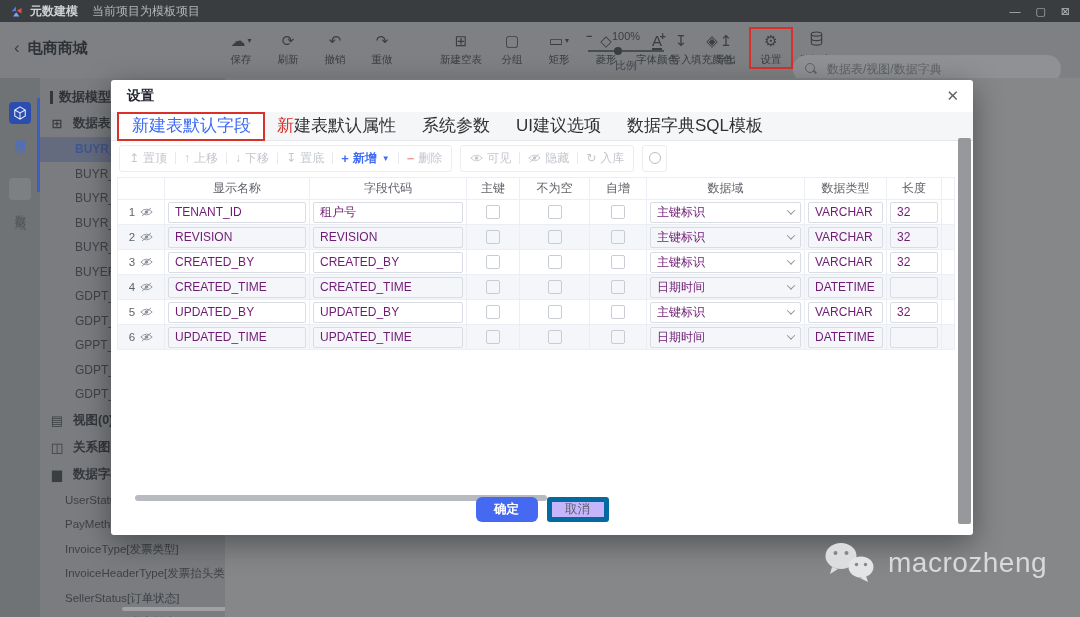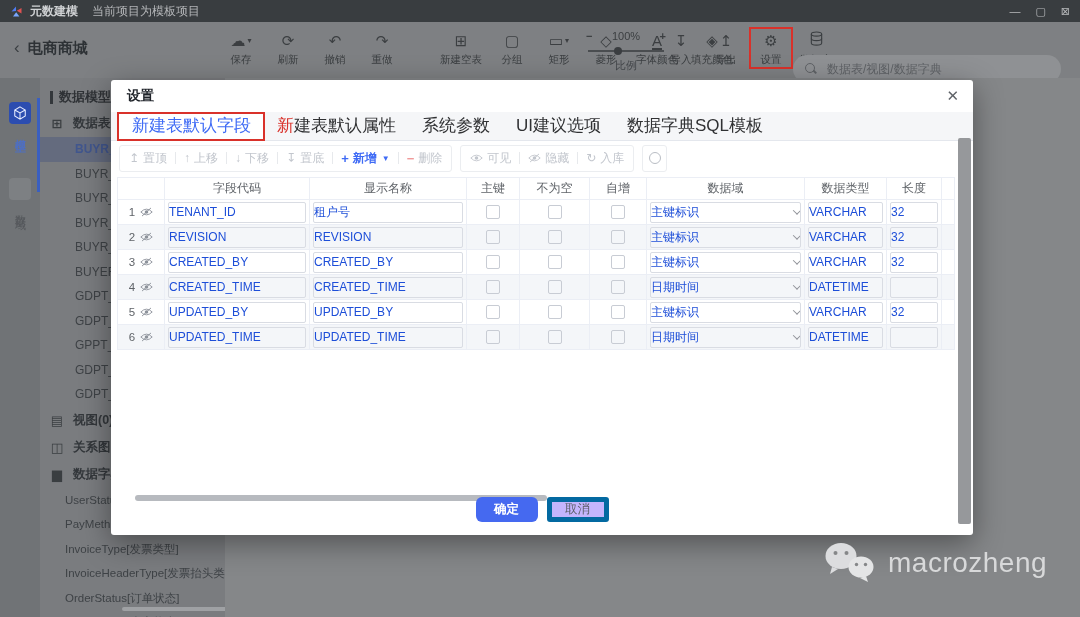--- a/index.html
+++ b/index.html
@@ -88,21 +88,21 @@
   .thead>div{text-align:center;border-right:1px solid #ebeef5;overflow:hidden;white-space:nowrap;}
   .thead>div:last-child{border-right:none;}
   .trow{height:24px;align-items:stretch;border-bottom:1px solid #ebeef5;}
   .trow:last-child{border-bottom:none;}
   .trow:nth-child(even){background:#f4f6f9;}
   .cell{display:flex;align-items:center;border-right:1px solid #ebeef5;padding:0 3px;box-sizing:border-box;overflow:hidden;}
   .cell:last-child{border-right:none;}
   .cell.center{justify-content:center;}
   .rownum{color:#5f6368;font-size:11.5px;margin-right:5px;}
   .eyeoff{color:#8d929b;display:flex;}
-  .cellbox{flex:1;height:19px;border:1px solid #d9dce3;border-radius:2px;display:flex;align-items:center;padding:0 0;color:#1d4ed8;white-space:nowrap;overflow:hidden;background:transparent;}
+  .cellbox{flex:1;height:19px;border:1px solid #d9dce3;border-radius:2px;display:flex;align-items:center;padding:0 6px;color:#701a75;white-space:nowrap;overflow:hidden;background:transparent;}
   .cellbox.sel{justify-content:space-between;}
   .chevdown{width:5px;height:5px;border-right:1.3px solid #909399;border-bottom:1.3px solid #909399;transform:rotate(45deg) translate(-1px,-1px);flex:none;margin-left:4px;}
   .cb{width:12px;height:12px;border:1px solid #c8ccd4;border-radius:2px;background:transparent;}
   .vscroll{position:absolute;right:2px;top:58px;width:13px;height:386px;background:#96989b;border-radius:2px;}
   .hscroll{position:absolute;left:24px;top:415px;width:412px;height:6px;background:#b7babf;border-radius:3px;}
   .dlg-footer{position:absolute;left:0;bottom:13px;width:100%;display:flex;justify-content:center;gap:9px;}
   .btn{width:62px;height:25px;border-radius:3px;display:flex;align-items:center;justify-content:center;font-size:12.5px;box-sizing:border-box;cursor:default;}
   .btn.ok{background:#4569f0;color:#fff;font-weight:bold;border-radius:6px;}
   .btn.cancel{background:#c4b5fd;border:5px solid #0369a1;color:#5a5e66;}
   
@@ -295,21 +295,21 @@
     </div>
     <div class="sb-group">
       <span class="gic">▆</span>
       <span>数据字典</span>
     </div>
     <div>
         <div class="sb-dictitem"><span>UserStatus</span></div>
         <div class="sb-dictitem"><span>PayMetho</span></div>
         <div class="sb-dictitem"><span>InvoiceType[发票类型]</span></div>
         <div class="sb-dictitem"><span>InvoiceHeaderType[发票抬头类型]</span></div>
-        <div class="sb-dictitem"><span>OrderStatus[订单状态]</span></div>
+        <div class="sb-dictitem"><span>SellerStatus[订单状态]</span></div>
         <div class="sb-dictitem"><span>SellerStatus[卖家状态]</span></div>
       </div>
     <span class="sb-hscroll"></span>
   </div>
 
   <div class="canvas"></div>
 
   <div class="dialog">
     <div class="dlg-head">
       <span class="dlg-title">设置</span>
@@ -380,22 +380,22 @@
           </span>
       </div>
       <span class="infobox">
           <span class="circ"></span>
         </span>
     </div>
 
     <div class="dtable">
       <div class="thead">
         <div></div>
+        <div>显示名称</div>
         <div>字段代码</div>
-        <div>显示名称</div>
         <div>主键</div>
         <div>不为空</div>
         <div>自增</div>
         <div>数据域</div>
         <div>数据类型</div>
         <div>长度</div>
         <div></div>
       </div>
       <div>
           <div class="trow">

